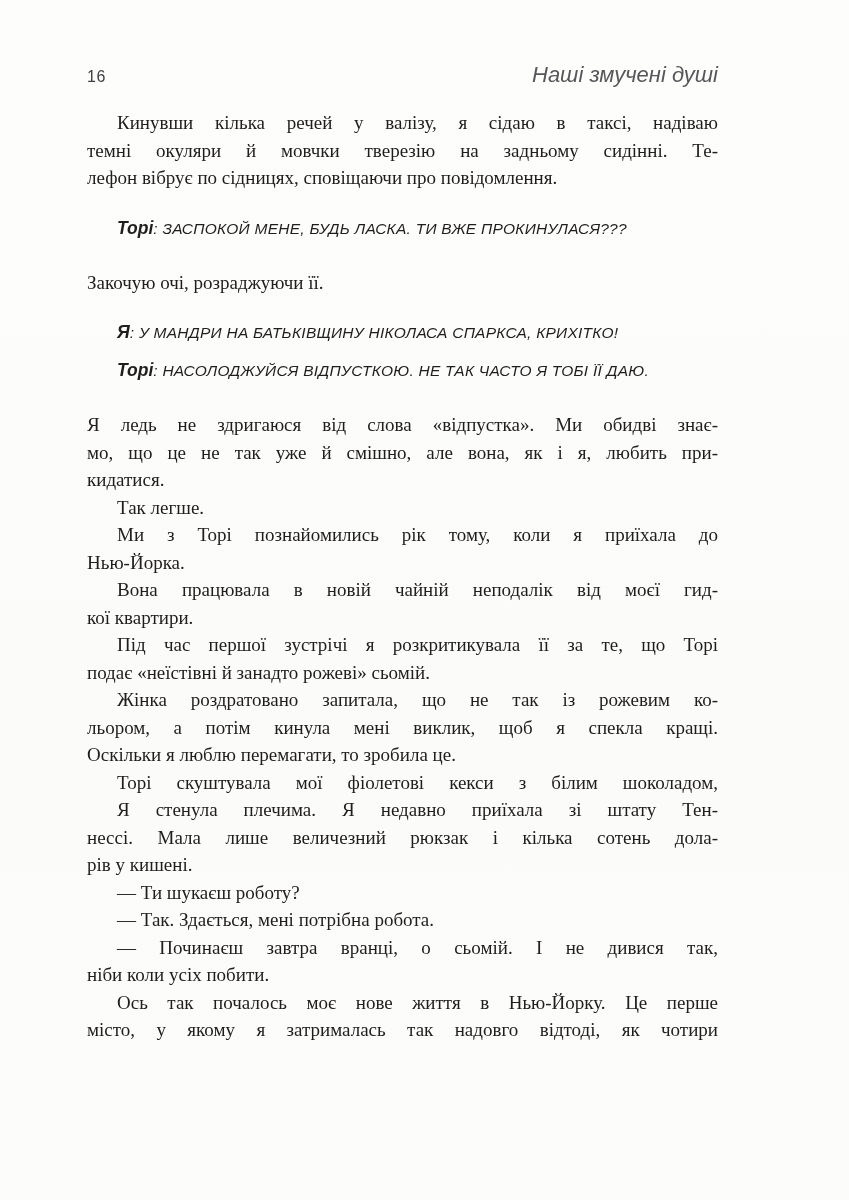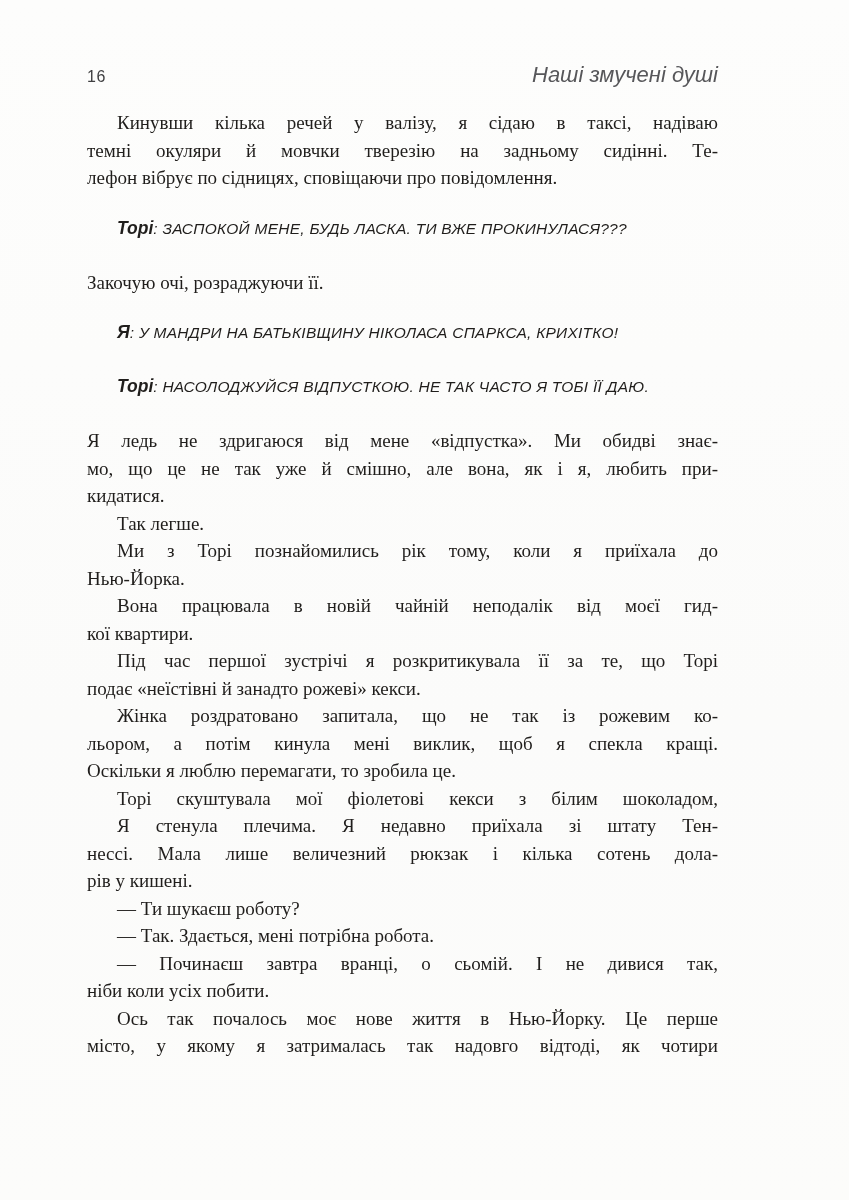--- a/index.html
+++ b/index.html
@@ -61,21 +61,21 @@
     font-family: "Liberation Sans", sans-serif;
   }
   .dialogue .entry {
     font-size: 15.5px;
     line-height: 24px;
     letter-spacing: 0.25px;
     color: #201e1c;
     font-style: italic;
   }
   .dialogue .entry + .entry {
-    margin-top: 29px;
+    margin-top: 13px;
   }
   .speaker {
     font-weight: 700;
     font-size: 17.5px;
     letter-spacing: 0;
   }
 </style>
 </head>
 <body>
 
@@ -94,38 +94,38 @@
         <div class="entry"><span class="speaker">Торі</span><span>: </span><span>ЗАСПОКОЙ МЕНЕ, БУДЬ ЛАСКА. ТИ ВЖЕ ПРОКИНУЛАСЯ???</span></div>
       </div>
       <div class="para">
         <div class="line final">Закочую очі, розраджуючи її.</div>
       </div>
       <div class="dialogue">
         <div class="entry"><span class="speaker">Я</span><span>: </span><span>У МАНДРИ НА БАТЬКІВЩИНУ НІКОЛАСА СПАРКСА, КРИХІТКО!</span></div>
         <div class="entry"><span class="speaker">Торі</span><span>: </span><span>НАСОЛОДЖУЙСЯ ВІДПУСТКОЮ. НЕ ТАК ЧАСТО Я ТОБІ ЇЇ ДАЮ.</span></div>
       </div>
       <div class="para">
-        <div class="line">Я ледь не здригаюся від мене «відпустка». Ми обидві знає-</div>
+        <div class="line">Я ледь не здригаюся від слова «відпустка». Ми обидві знає-</div>
         <div class="line">мо, що це не так уже й смішно, але вона, як і я, любить при-</div>
         <div class="line final">кидатися.</div>
       </div>
       <div class="para indent">
         <div class="line final">Так легше.</div>
       </div>
       <div class="para indent">
         <div class="line">Ми з Торі познайомились рік тому, коли я приїхала до</div>
         <div class="line final">Нью-Йорка.</div>
       </div>
       <div class="para indent">
         <div class="line">Вона працювала в новій чайній неподалік від моєї гид-</div>
         <div class="line final">кої квартири.</div>
       </div>
       <div class="para indent">
         <div class="line">Під час першої зустрічі я розкритикувала її за те, що Торі</div>
-        <div class="line final">подає «неїстівні й занадто рожеві» кекси.</div>
+        <div class="line final">подає «неїстівні й занадто рожеві» сьомій.</div>
       </div>
       <div class="para indent">
         <div class="line">Жінка роздратовано запитала, що не так із рожевим ко-</div>
         <div class="line">льором, а потім кинула мені виклик, щоб я спекла кращі.</div>
         <div class="line final">Оскільки я люблю перемагати, то зробила це.</div>
       </div>
       <div class="para indent">
         <div class="line">Торі скуштувала мої фіолетові кекси з білим шоколадом,</div>
       </div>
       <div class="para indent">

